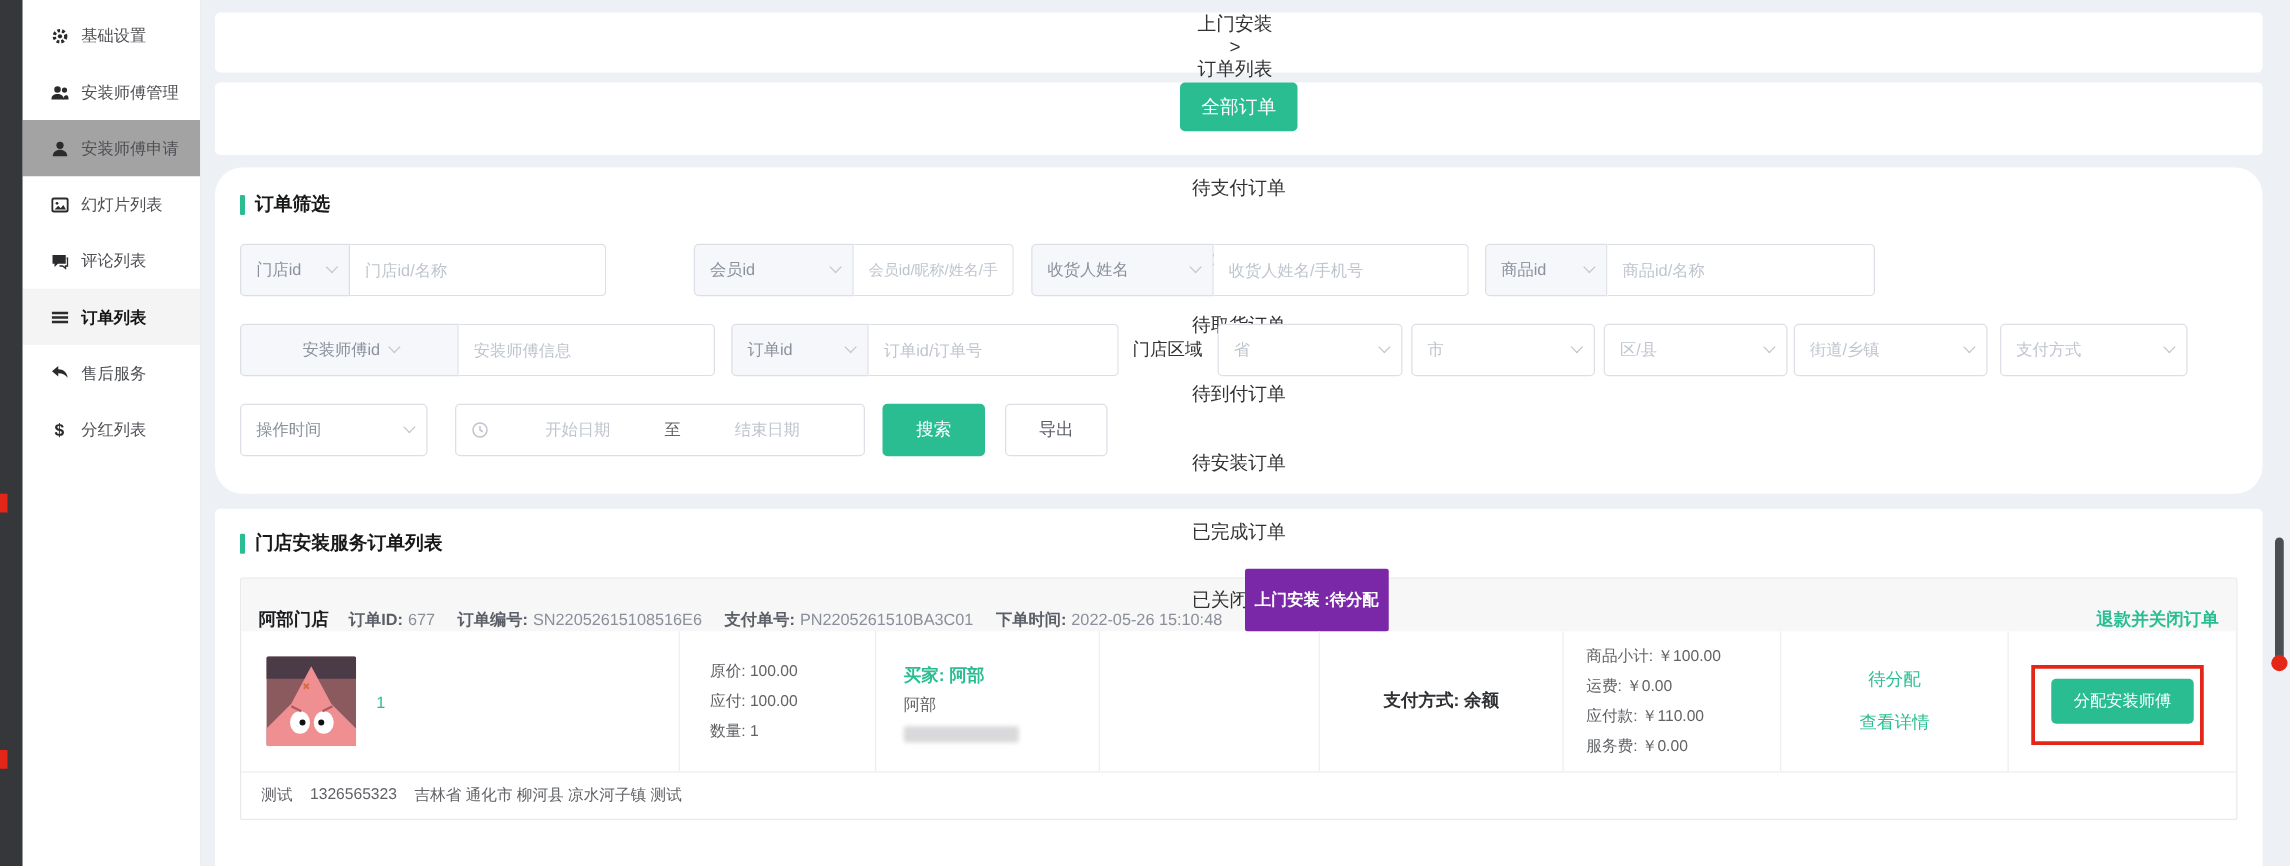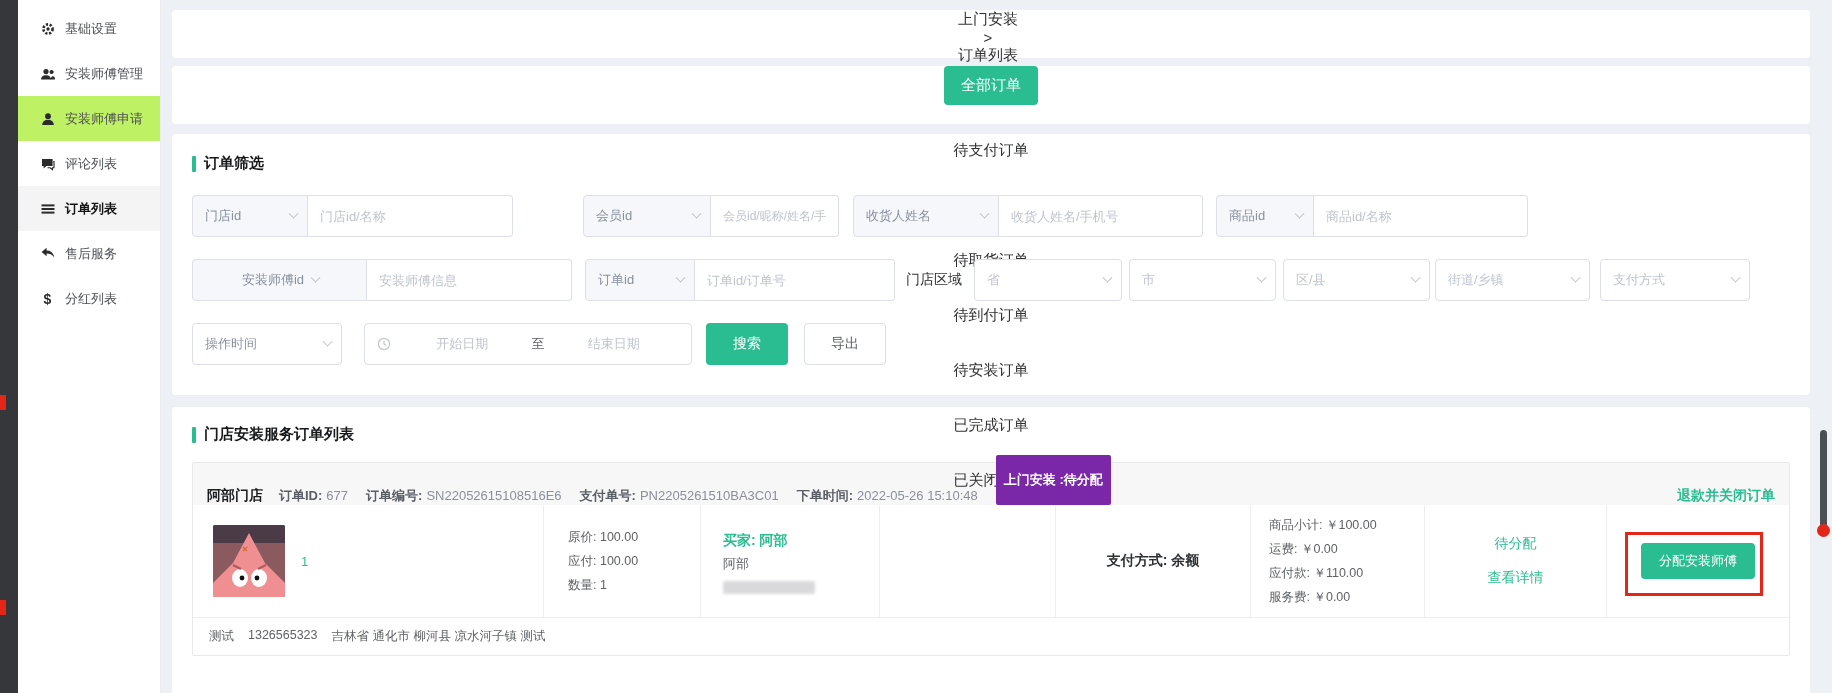--- a/index.html
+++ b/index.html
@@ -9,37 +9,37 @@
   
   .dark-strip { position:absolute; left:0; top:0; width:18px; height:693px; background:#35373b; z-index:5; }
   .strip-mark { position:absolute; left:0; width:6px; height:15px; background:#e42619; }
   .strip-mark.m1 { top:395px; }
   .strip-mark.m2 { top:600px; }
 
   
   .sidebar { position:absolute; left:18px; top:0; width:142px; height:693px; background:#fff; z-index:4; padding-top:6px; box-shadow:1px 0 0 #ececef; }
   .side-item { height:45px; display:flex; align-items:center; gap:10px; padding-left:22px; font-size:13px; color:#4d4f53; cursor:pointer; }
   .side-item .ic { width:15px; height:15px; flex:none; display:flex; align-items:center; justify-content:center; color:#2b2b2e; }
-  .side-item.hl { background:#bef264; }
+  .side-item.hl { background:#a3a3a3; }
   .side-item.active { background:#f4f4f5; font-weight:bold; color:#141414; }
   .ic svg { width:14px; height:14px; display:block; }
   .dollar { font-weight:bold; font-size:14px; }
 
   
   .main { position:absolute; left:160px; top:0; width:1650px; height:693px; padding:10px 0 0 12px; }
   .card { background:#fff; border-radius:4px;flex-direction:column; }
 
   .crumb-card { height:48px; display:flex; align-items:center; padding:0 20px; font-size:15px; color:#303133; margin-bottom:8px; }
   .crumb-card span { margin-right:6px; }
 
   .tabs-card { height:58px; display:flex; align-items:center; padding:0 20px; gap:36px; margin-bottom:10px; }
   .tab { font-size:15px; color:#303133; cursor:pointer; white-space:nowrap; }
   .tab.active { background:#2bbd92; color:#fff; padding:10px 17px; border-radius:4px; }
 
-  .filter-card { padding:20px 20px 30px 20px; margin-bottom:12px; }
+  .filter-card { padding:20px 20px 30px 20px; margin-bottom:12px;border-radius:22px; }
   .sec-title { display:flex; align-items:center; gap:8px; font-size:15px; font-weight:bold; color:#17181a; }
   .bar { width:4px; height:16px; background:#2bbd92; border-radius:1px; }
 
   .frow { display:flex; align-items:center; margin-top:22px; }
   .combo { display:flex; }
   .csel { height:42px; background:#f5f7fa; border:1px solid #dcdfe6; border-radius:4px 0 0 4px; display:flex; align-items:center; justify-content:space-between; padding:0 10px 0 12px; color:#8a919c; font-size:13px; cursor:pointer; }
   .sel { height:42px; background:#fff; border:1px solid #dcdfe6; border-radius:4px; display:flex; align-items:center; justify-content:space-between; padding:0 10px 0 12px; color:#bfc5ce; font-size:13px; cursor:pointer; }
   .caret { width:7px; height:7px; border-right:1.4px solid #c0c4cc; border-bottom:1.4px solid #c0c4cc; transform:rotate(45deg) translate(-2px,-2px); flex:none; margin-left:8px; }
   .cinp { height:42px; border:1px solid #dcdfe6; border-left:none; border-radius:0 4px 4px 0; padding:0 12px; font-size:13px; color:#303133; outline:none; }
   .cinp::placeholder { color:#bfc5ce; }
@@ -123,20 +123,30 @@
     <span class="ic">
       <svg viewBox="0 0 14 14" fill="currentColor">
           <circle cx="7" cy="4.2" r="2.9"></circle>
           <path d="M1.2 13c0-3.4 2.8-5.2 5.8-5.2s5.8 1.8 5.8 5.2z"></path>
         </svg>
     </span>
     <span>安装师傅申请</span>
   </div>
   <div class="side-item">
     <span class="ic">
+      <svg viewBox="0 0 14 14">
+          <rect x="0.8" y="1.8" width="12.4" height="10.4" rx="1.4" fill="none" stroke="currentColor" stroke-width="1.6"></rect>
+          <circle cx="4.6" cy="5.6" r="1.1" fill="currentColor"></circle>
+          <path d="M2.6 10.6l3-3 2 2 2-2.6 2.2 3.6z" fill="currentColor"></path>
+        </svg>
+    </span>
+    <span>幻灯片列表</span>
+  </div>
+  <div class="side-item">
+    <span class="ic">
       <svg viewBox="0 0 14 14" fill="currentColor">
           <path d="M1 2h10.6v7H5.4L2.6 11.6V9H1z"></path>
           <path d="M12.2 4.6H13v6.2h-1.6v1.8l-2.3-1.8H6.6" fill="none" stroke="currentColor" stroke-width="1.1"></path>
         </svg>
     </span>
     <span>评论列表</span>
   </div>
   <div class="side-item active">
     <span class="ic">
       <svg viewBox="0 0 14 14" fill="currentColor">
@@ -181,21 +191,21 @@
   </div>
 
   <div class="card filter-card">
     <div class="sec-title">
       <span class="bar"></span>
       <span>订单筛选</span>
     </div>
 
     <div class="frow">
       <div class="combo" style="margin-right:70px;">
-        <div class="csel" style="width:116px;">
+        <div class="csel" style="width:88px;">
           <span>门店id</span>
           <span class="caret"></span>
         </div>
         <input class="cinp" style="width: 205px;" placeholder="门店id/名称">
       </div>
       <div class="combo" style="margin-right:14px;">
         <div class="csel" style="width:128px;">
           <span>会员id</span>
           <span class="caret"></span>
         </div>

